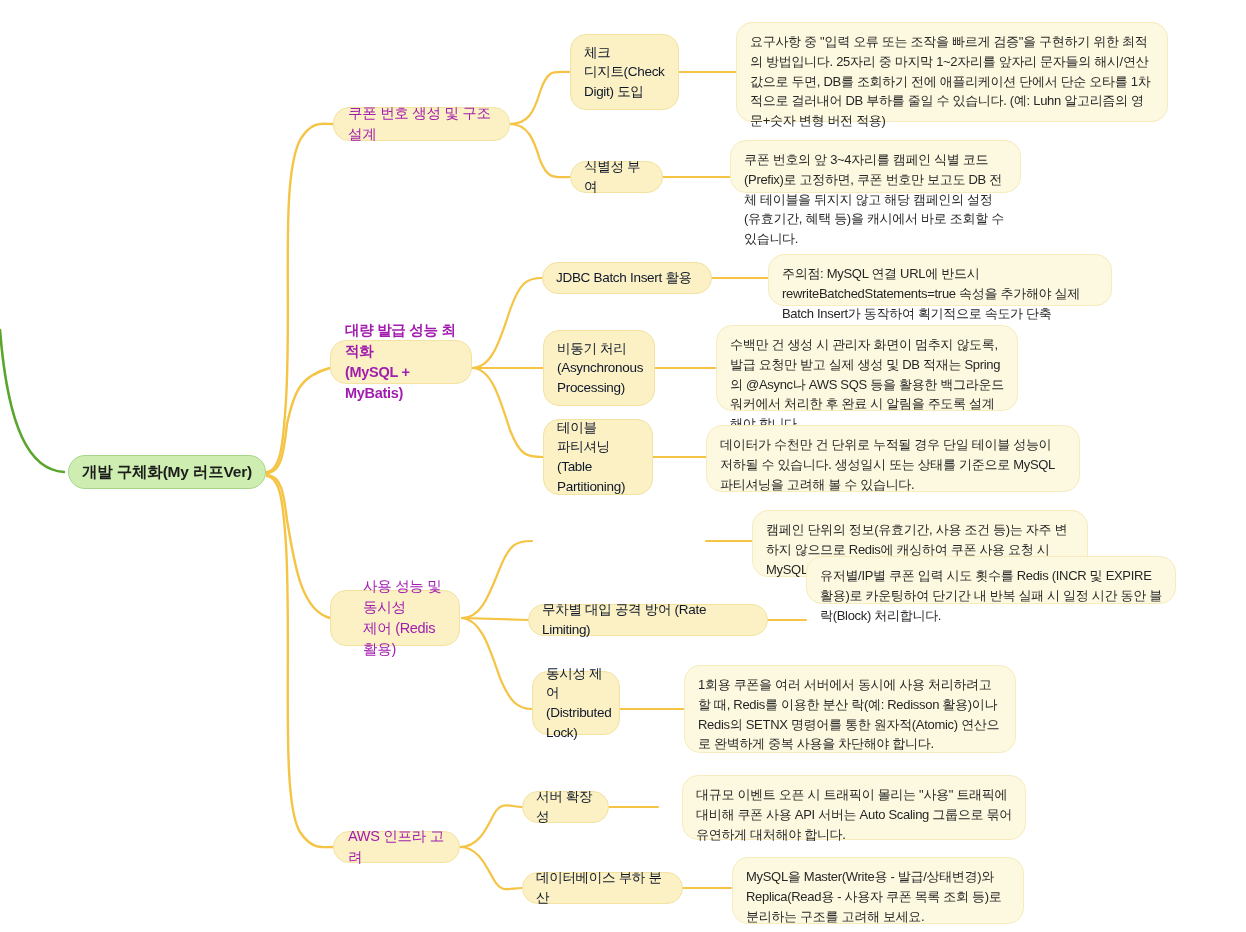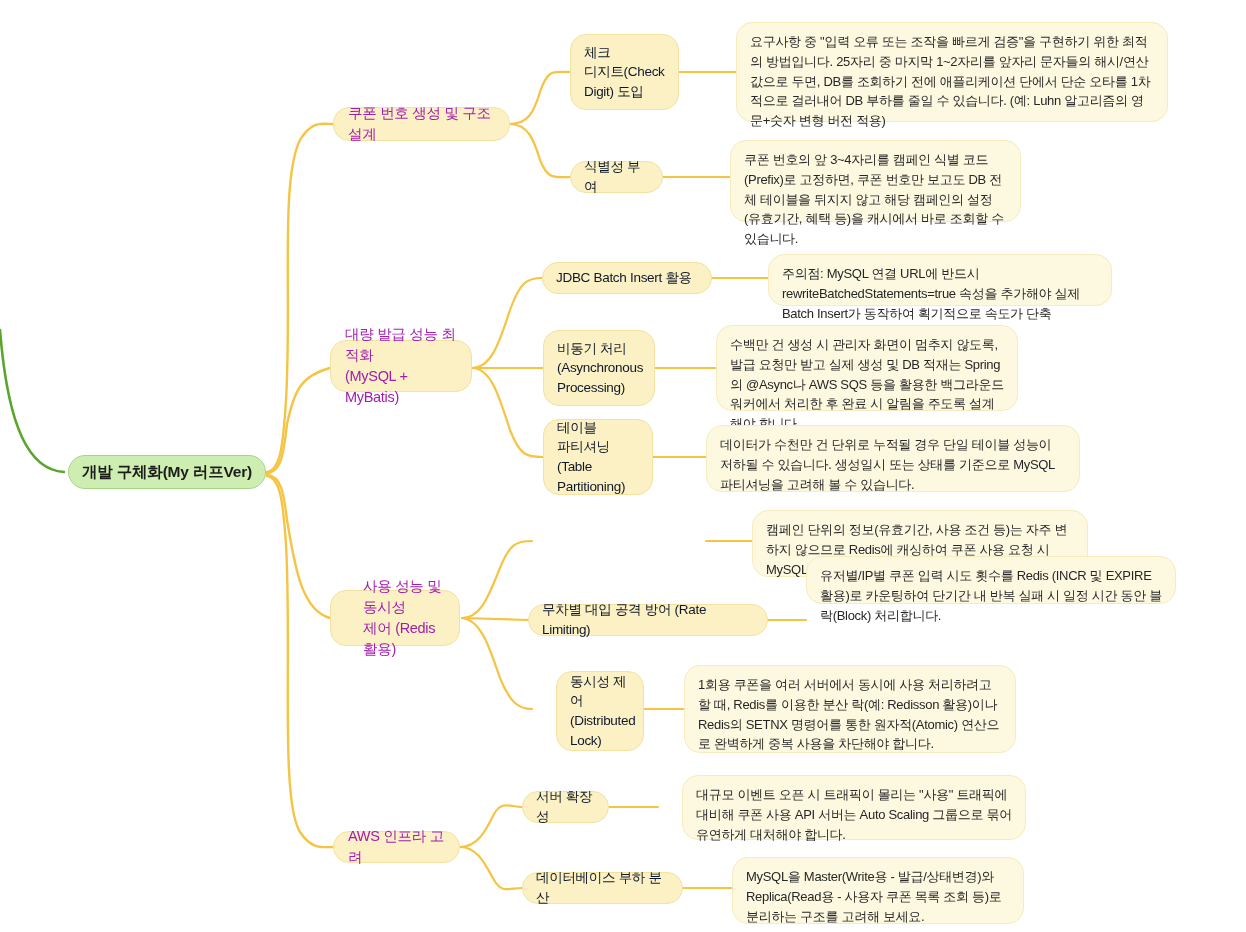--- a/index.html
+++ b/index.html
@@ -125,25 +125,25 @@
     <span>체크
 디지트(Check
 Digit) 도입</span>
   </div>
   <div class="node node-detail" style="left:736px; top:22px; width:432px; height:100px;">
     <span>요구사항 중 "입력 오류 또는 조작을 빠르게 검증"을 구현하기 위한 최적의 방법입니다. 25자리 중 마지막 1~2자리를 앞자리 문자들의 해시/연산 값으로 두면, DB를 조회하기 전에 애플리케이션 단에서 단순 오타를 1차적으로 걸러내어 DB 부하를 줄일 수 있습니다. (예: Luhn 알고리즘의 영문+숫자 변형 버전 적용)</span>
   </div>
   <div class="node node-l2" style="left:570px; top:161px; width:93px; height:32px;">
     <span>식별성 부여</span>
   </div>
-  <div class="node node-detail" style="left:730px; top:140px; width:291px; height:82px;">
+  <div class="node node-detail" style="left:730px; top:140px; width:291px; height:53px;">
     <span>쿠폰 번호의 앞 3~4자리를 캠페인 식별 코드(Prefix)로 고정하면, 쿠폰 번호만 보고도 DB 전체 테이블을 뒤지지 않고 해당 캠페인의 설정(유효기간, 혜택 등)을 캐시에서 바로 조회할 수 있습니다.</span>
   </div>
 
-  <div class="node node-l1" style="left:330px; top:340px; width:142px; height:52px;">
+  <div class="node node-l1" style="left:330px; top:340px; width:142px; height:44px;font-weight:bold;">
     <span>대량 발급 성능 최적화
 (MySQL + MyBatis)</span>
   </div>
   <div class="node node-l2" style="left:542px; top:262px; width:170px; height:32px;">
     <span>JDBC Batch Insert 활용</span>
   </div>
   <div class="node node-detail" style="left:768px; top:254px; width:344px; height:52px;">
     <span>주의점: MySQL 연결 URL에 반드시 rewriteBatchedStatements=true 속성을 추가해야 실제 Batch Insert가 동작하여 획기적으로 속도가 단축</span>
   </div>
   <div class="node node-l2" style="left:543px; top:330px; width:112px; height:76px;">
@@ -169,21 +169,21 @@
   </div>
   <div class="node node-detail" style="left:752px; top:510px; width:336px; height:67px;">
     <span>캠페인 단위의 정보(유효기간, 사용 조건 등)는 자주 변하지 않으므로 Redis에 캐싱하여 쿠폰 사용 요청 시 MySQL 조회 횟수를 최소화합니다.</span>
   </div>
   <div class="node node-l2" style="left:528px; top:604px; width:240px; height:32px;">
     <span>무차별 대입 공격 방어 (Rate Limiting)</span>
   </div>
   <div class="node node-detail" style="left:806px; top:556px; width:370px; height:48px;">
     <span>유저별/IP별 쿠폰 입력 시도 횟수를 Redis (INCR 및 EXPIRE 활용)로 카운팅하여 단기간 내 반복 실패 시 일정 시간 동안 블락(Block) 처리합니다.</span>
   </div>
-  <div class="node node-l2" style="left:556px; top:671px; width:88px; height:80px;">
+  <div class="node node-l2" style="left:532px; top:671px; width:88px; height:64px;">
     <span>동시성 제어
 (Distributed
 Lock)</span>
   </div>
   <div class="node node-detail" style="left:684px; top:665px; width:332px; height:88px;">
     <span>1회용 쿠폰을 여러 서버에서 동시에 사용 처리하려고 할 때, Redis를 이용한 분산 락(예: Redisson 활용)이나 Redis의 SETNX 명령어를 통한 원자적(Atomic) 연산으로 완벽하게 중복 사용을 차단해야 합니다.</span>
   </div>
 
   <div class="node node-l1" style="left:333px; top:831px; width:127px; height:32px;">
     <span>AWS 인프라 고려</span>

